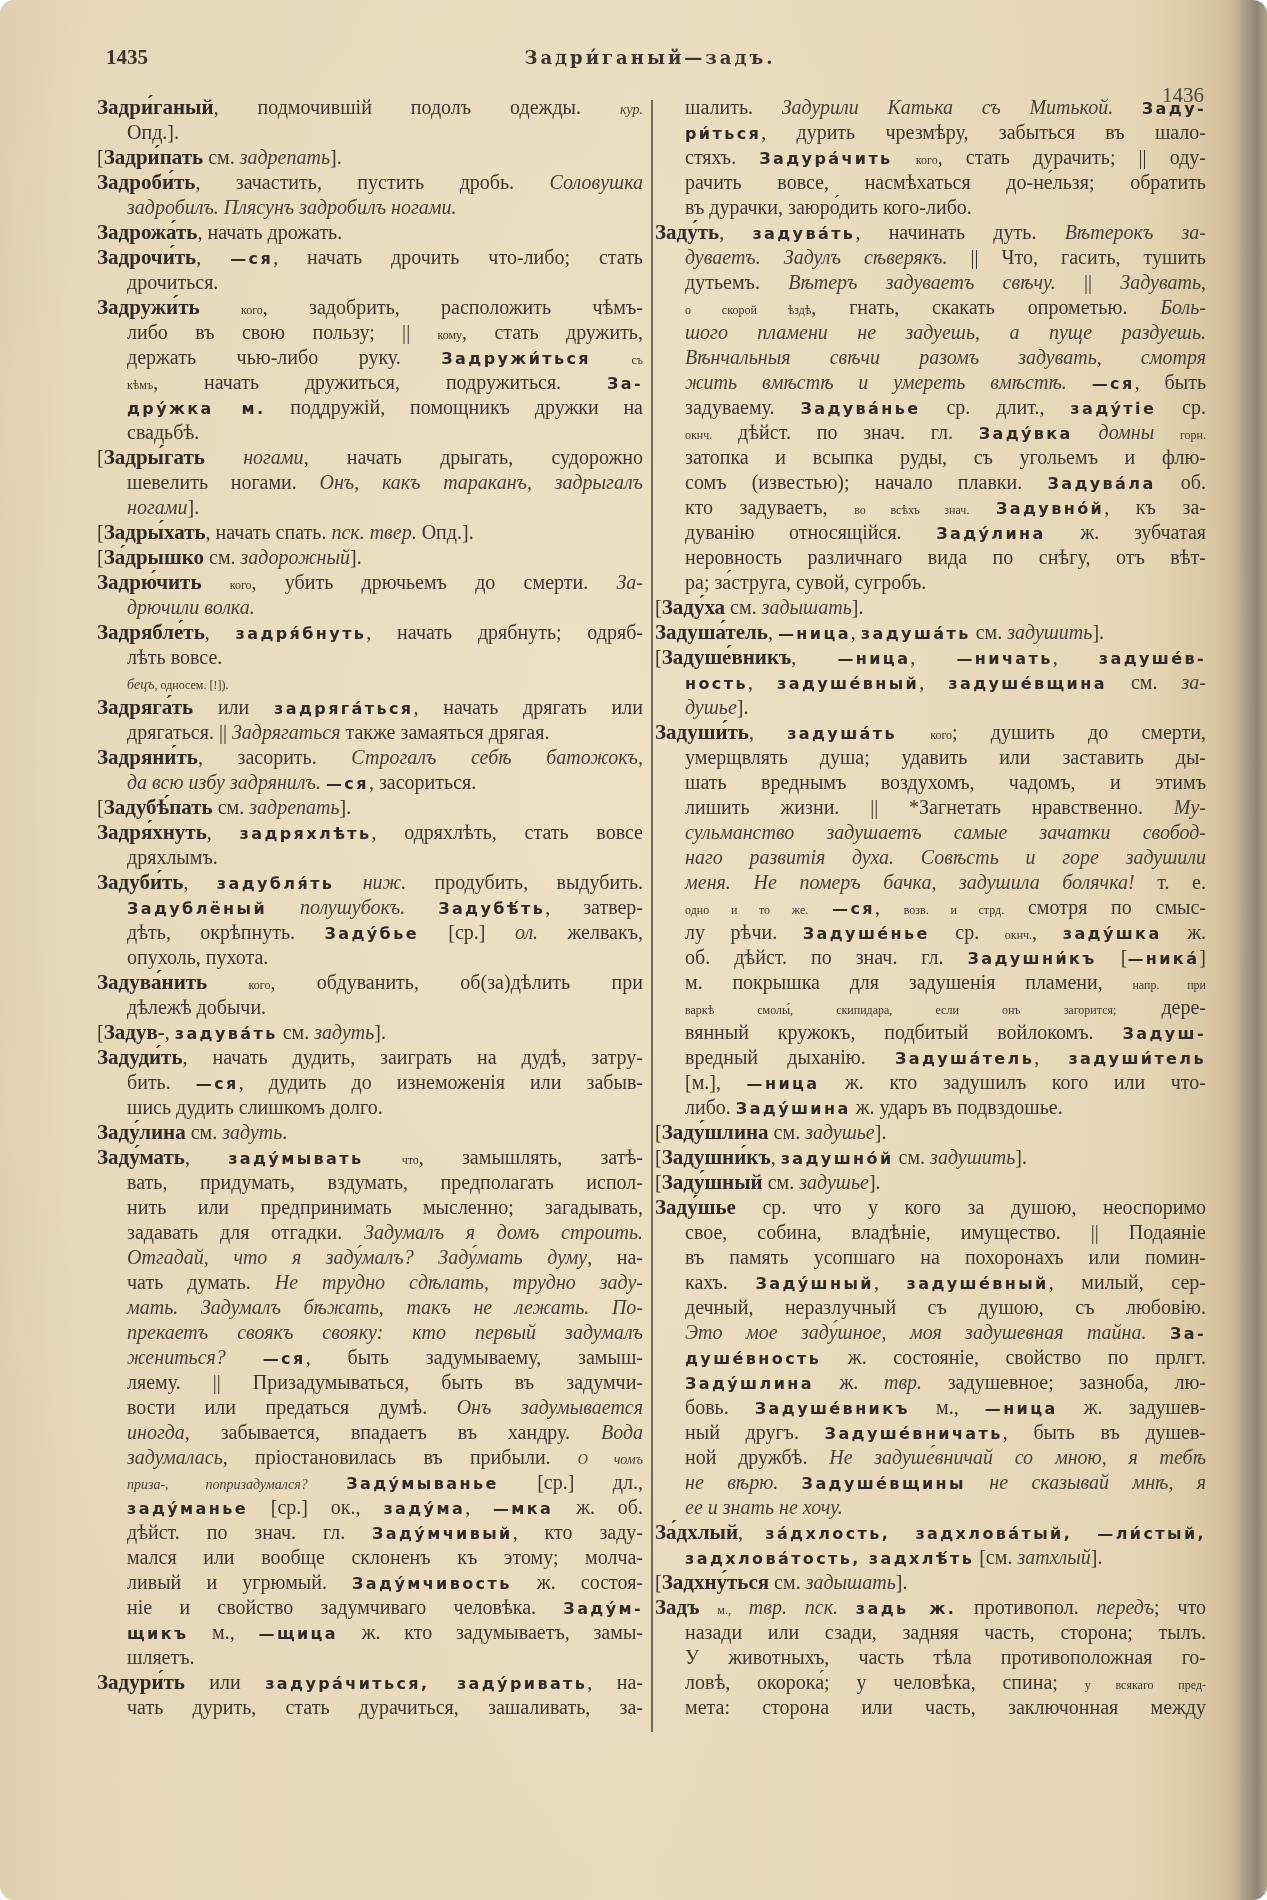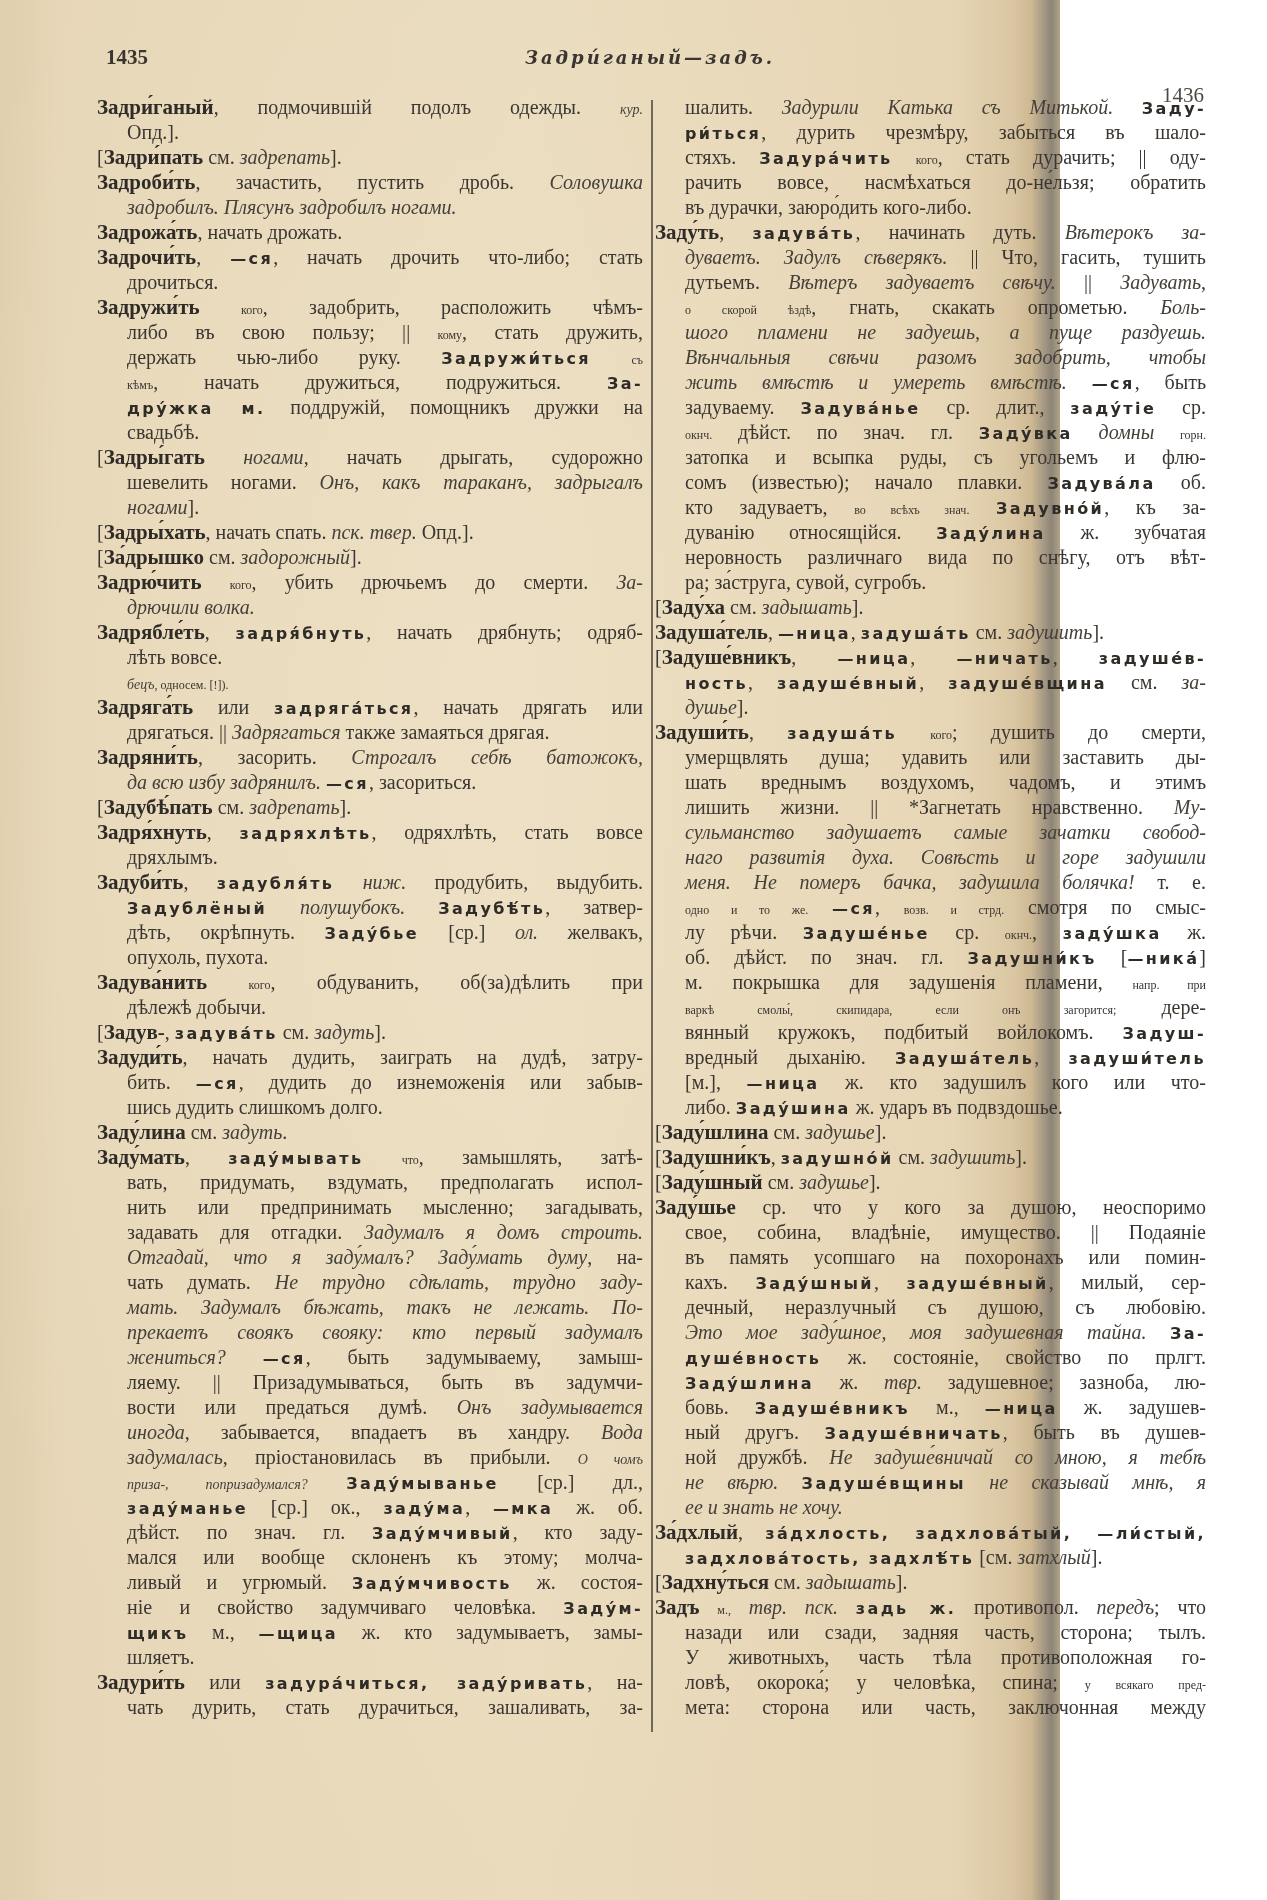--- a/index.html
+++ b/index.html
@@ -1,37 +1,38 @@
 <!DOCTYPE html>
 <html><head>
 <meta charset="utf-8">
 <style>
   html, body { margin: 0; padding: 0; }
   body { width: 1267px; height: 1900px; overflow: hidden; }
   .page {
     position: relative;
-    width: 1060px; height: 1900px;
+    width: 1267px; height: 1900px;
     background:
       radial-gradient(ellipse at 45% 40%, rgba(240,228,202,0.55) 0%, rgba(240,228,202,0) 70%),
       linear-gradient(90deg, #e0cfae 0%, #e7d7b8 6%, #eadbbd 50%, #e6d5b4 90%, #dac6a2 95.5%, #cdb893 97.3%, #a89b85 98.4%, #8e8576 99.2%, #b0a388 100%);
     color: #3b3631;
     font-family: "Liberation Serif", serif;
+    border-radius: 14px;
   }
   .pnum {
     position: absolute; top: 44px;
     font-family: "Liberation Serif", serif; font-size: 21px; line-height: 26px;
     color: #3a3530;
   }
   .pnum.left { left: 106px; font-weight: bold; }
   .pnum.right { left: 1162px; top: 50px; color: #4f4943; margin-top: 32px; }
   .title {
     position: absolute; top: 45px; left: 450px; width: 400px;
     text-align: center; white-space: nowrap;
     font-family: "DejaVu Serif", serif; font-weight: bold;
-    font-size: 18px; letter-spacing: 3px; line-height: 26px; color: #3a3530; font-style: italic;
+    font-size: 18px; letter-spacing: 3px; line-height: 26px; color: #3a3530;
   }
   .sep {
     position: absolute; left: 651px; top: 100px; width: 1.5px; height: 1632px;
     background: #5b544b; opacity: 0.85;
   }
   .col { position: absolute; top: 95px; }
   .col.left { left: 97px; width: 546px; }
   .col.right { left: 655px; width: 551px; }
   .line {
     height: 25px; line-height: 25px; overflow: hidden;
@@ -129,21 +130,21 @@
       <div class="line cont"><span>шалить. </span><span class="it">Задурили Катька съ Митькой.</span><span> </span><span class="sp">Заду-</span></div>
       <div class="line cont"><span class="sp">ри́ться</span><span>, дурить чрезмѣру, забыться въ шало-</span></div>
       <div class="line cont"><span>стяхъ. </span><span class="sp">Задура́чить</span><span> </span><span class="sm">кого</span><span>, стать дурачить; || оду-</span></div>
       <div class="line cont"><span>рачить вовсе, насмѣхаться до-не́льзя; обратить</span></div>
       <div class="line cont end"><span>въ дурачки, заюро́дить кого-либо.</span></div>
       <div class="line"><span class="hw">Заду́ть</span><span>, </span><span class="sp">задува́ть</span><span>, начинать дуть. </span><span class="it">Вѣтерокъ за-</span></div>
       <div class="line cont"><span class="it">дуваетъ. Задулъ сѣверякъ.</span><span> || Что, гасить, тушить</span></div>
       <div class="line cont"><span>дутьемъ. </span><span class="it">Вѣтеръ задуваетъ свѣчу.</span><span> || </span><span class="it">Задувать</span><span>,</span></div>
       <div class="line cont"><span class="sm">о скорой ѣздѣ</span><span>, гнать, скакать опрометью. </span><span class="it">Боль-</span></div>
       <div class="line cont"><span class="it">шого пламени не задуешь, а пуще раздуешь.</span></div>
-      <div class="line cont"><span class="it">Вѣнчальныя свѣчи разомъ задобрить, чтобы</span></div>
+      <div class="line cont"><span class="it">Вѣнчальныя свѣчи разомъ задувать, смотря</span></div>
       <div class="line cont"><span class="it">жить вмѣстѣ и умереть вмѣстѣ.</span><span> </span><span class="sp">—ся</span><span>, быть</span></div>
       <div class="line cont"><span>задуваему. </span><span class="sp">Задува́нье</span><span> ср. длит., </span><span class="sp">заду́тіе</span><span> ср.</span></div>
       <div class="line cont"><span class="sm">окнч.</span><span> дѣйст. по знач. гл. </span><span class="sp">Заду́вка</span><span> </span><span class="it">домны</span><span> </span><span class="sm">горн.</span></div>
       <div class="line cont"><span>затопка и всыпка руды, съ угольемъ и флю-</span></div>
       <div class="line cont"><span>сомъ (известью); начало плавки. </span><span class="sp">Задува́ла</span><span> об.</span></div>
       <div class="line cont"><span>кто задуваетъ, </span><span class="sm">во всѣхъ знач.</span><span> </span><span class="sp">Задувно́й</span><span>, къ за-</span></div>
       <div class="line cont"><span>дуванію относящійся. </span><span class="sp">Заду́лина</span><span> ж. зубчатая</span></div>
       <div class="line cont"><span>неровность различнаго вида по снѣгу, отъ вѣт-</span></div>
       <div class="line cont end"><span>ра; за́струга, сувой, сугробъ.</span></div>
       <div class="line end"><span>[</span><span class="hw">Заду́ха</span><span> см. </span><span class="it">задышать</span><span>].</span></div>

